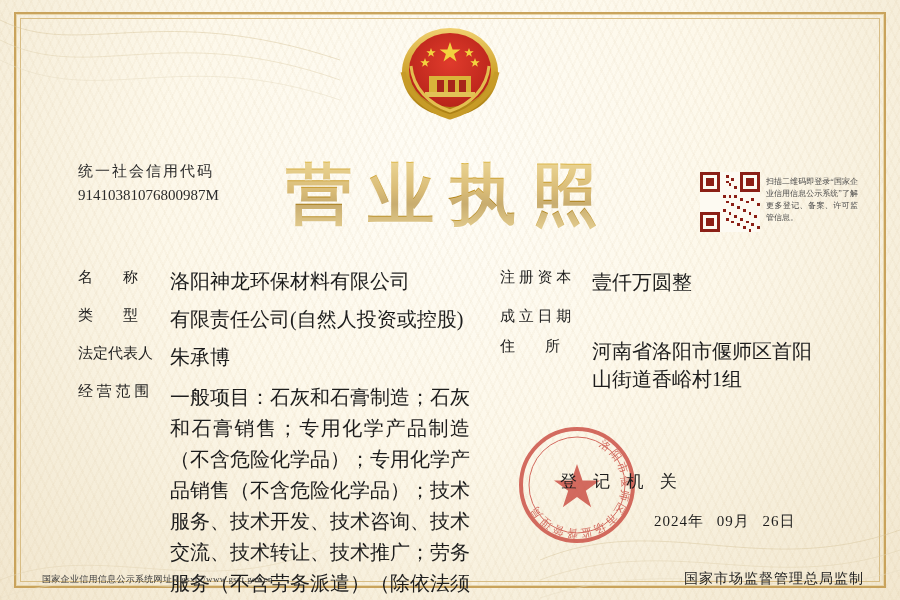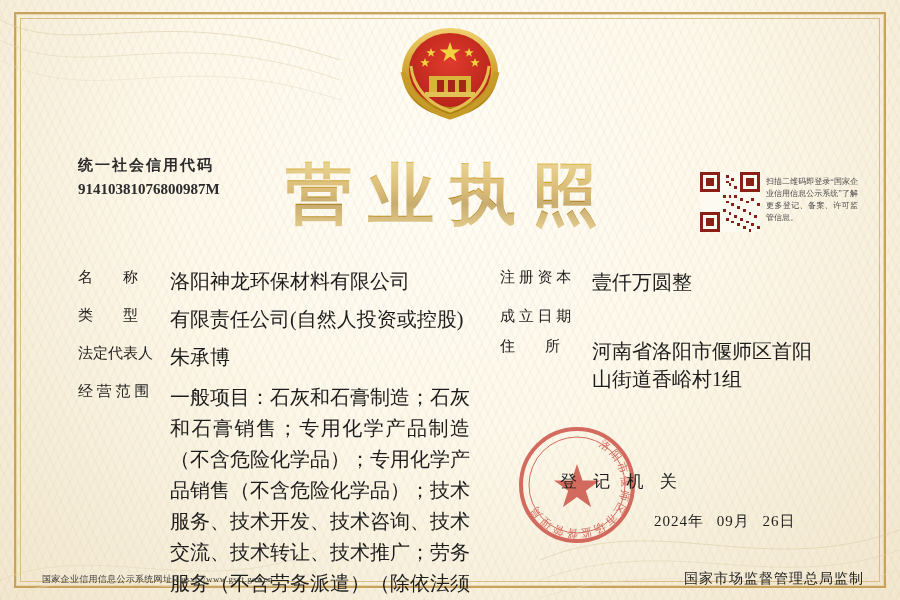--- a/index.html
+++ b/index.html
@@ -48,23 +48,22 @@
     font-size:66px;font-weight:bold;letter-spacing:16px;
     color:#c99a20;
     background:linear-gradient(180deg,#e9c85c 0%, #c08f1d 45%, #a4760f 60%, #e4c15a 100%);
     -webkit-background-clip:text;background-clip:text;
     -webkit-text-fill-color:transparent;
     text-shadow:0 1px 0 rgba(255,255,255,.4);
   }
 
   
   .code-block{
-    position:absolute;left:78px;top:156px;width:230px;
+    position:absolute;left:78px;top:162px;width:230px;
     color:#2b2b2b;
-    font-weight:bold;
   }
   .code-label{font-size:15px;letter-spacing:2px;}
   .code-value{font-size:15px;margin-top:6px;font-family:"Liberation Serif", serif;}
 
   
   .qr-wrap{position:absolute;right:140px;top:172px;width:60px;height:60px;}
   .qr-note{
     position:absolute;right:42px;top:176px;width:92px;
     font-size:8px;line-height:1.5;color:#4a4a4a;
     text-align:justify;

